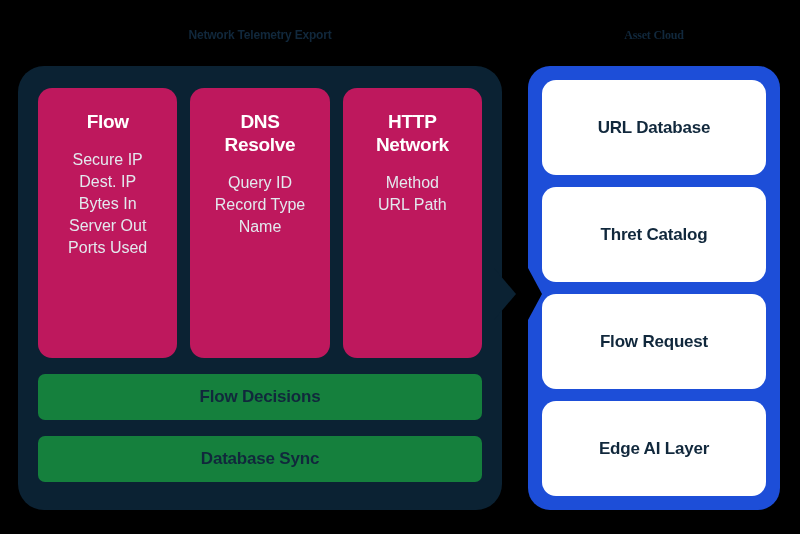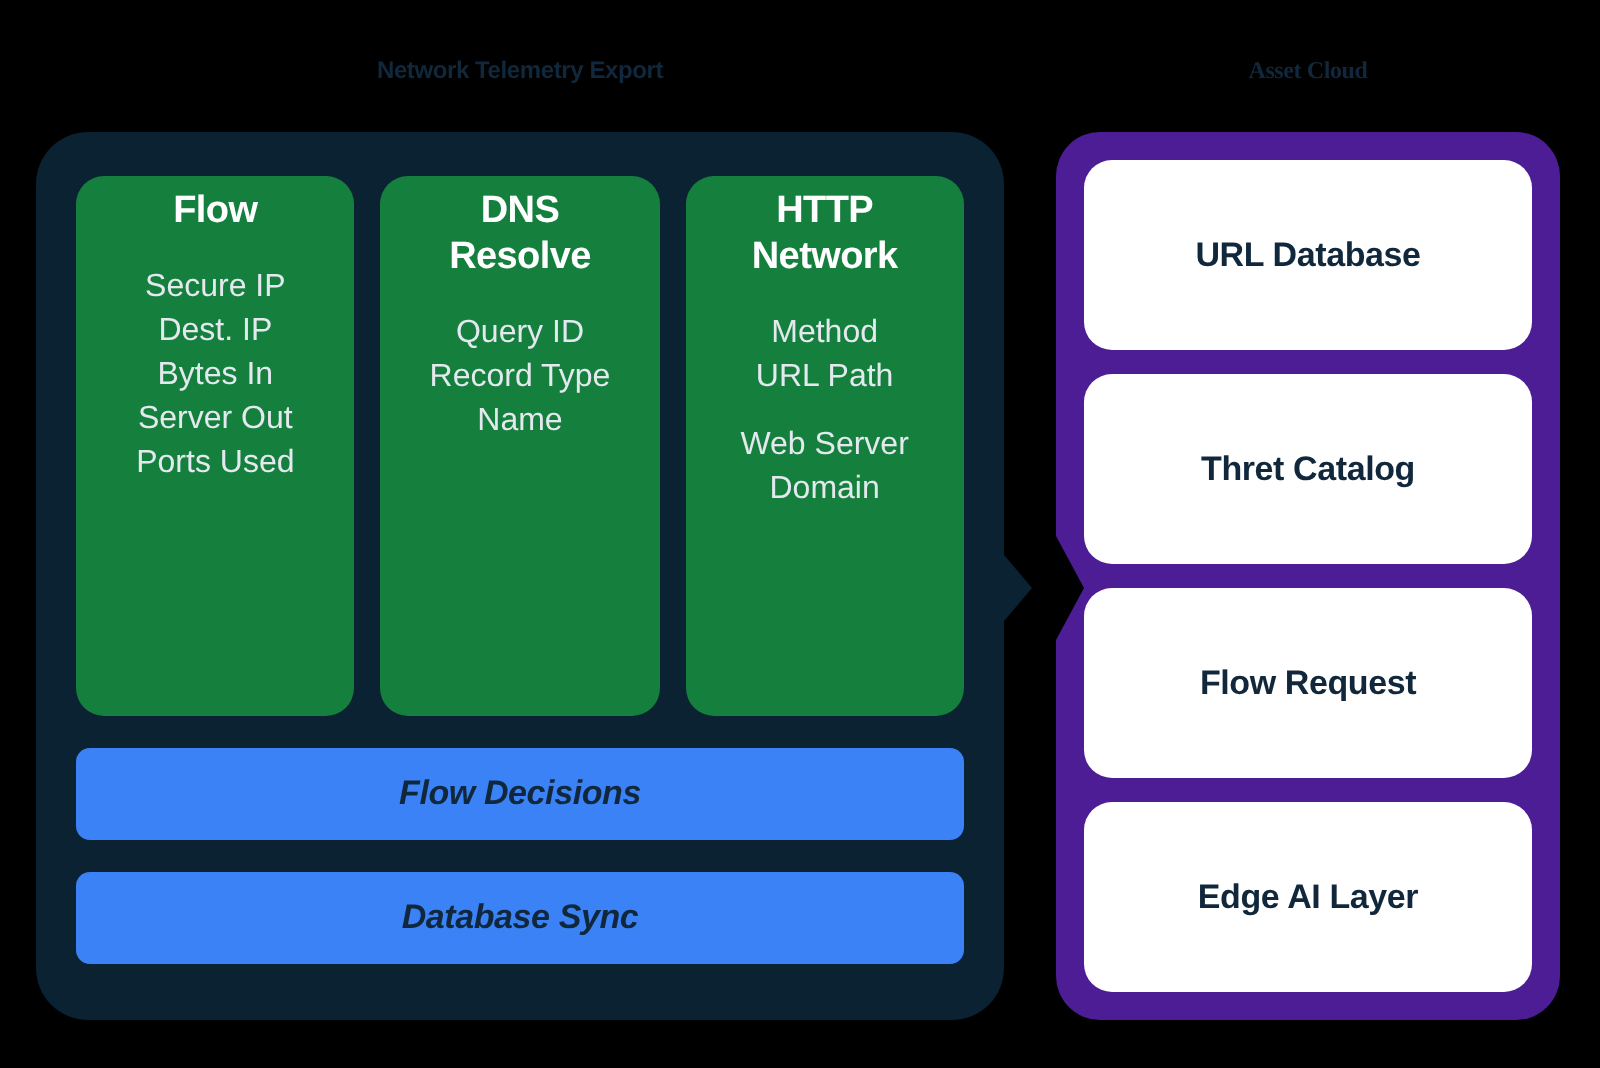--- a/index.html
+++ b/index.html
@@ -61,23 +61,23 @@
     position: absolute;
     left: 20px;
     top: 22px;
     width: 444px;
     height: 270px;
     display: flex;
     gap: 13px;
   }
   .col-card {
     flex: 1;
-    background: #15803d;
+    background: #be185d;
     border-radius: 14px;
-    padding: 6px 6px 10px 6px;
+    padding: 22px 6px 10px 6px;
     box-sizing: border-box;
     text-align: center;
   }
   .col-title {
     color: #ffffff;
     font-weight: bold;
     font-size: 19px;
     line-height: 23px;
     letter-spacing: -0.3px;
     margin-bottom: 16px;
@@ -92,44 +92,43 @@
     line-height: 22px;
     white-space: pre-line;
   }
   .col-item.spaced { margin-top: 12px; }
 
   .wide-bar {
     position: absolute;
     left: 20px;
     width: 444px;
     height: 46px;
-    background: #3b82f6;
+    background: #15803d;
     border-radius: 7px;
     display: flex;
     align-items: center;
     justify-content: center;
-    font-style: italic;
   }
   #bar-flow-decisions { top: 308px; }
   #bar-database-sync  { top: 370px; }
   .wide-bar-label {
     color: #11283c;
     font-weight: bold;
     font-size: 17px;
     letter-spacing: -0.2px;
   }
 
   
   #right-panel {
     position: absolute;
     left: 528px;
     top: 66px;
     width: 252px;
     height: 444px;
-    background: #4c1d95;
+    background: #1d4ed8;
     border-radius: 22px;
     padding: 14px;
     box-sizing: border-box;
     display: flex;
     flex-direction: column;
     gap: 12px;
   }
   
   #right-notch {
     position: absolute;
@@ -189,22 +188,20 @@
           <div class="col-item">Name</div>
         </div>
       </div>
 
       <div class="col-card">
         <div class="col-title">HTTP
 Network</div>
         <div class="col-items">
           <div class="col-item">Method</div>
           <div class="col-item">URL Path</div>
-          <div class="col-item spaced">Web Server
-Domain</div>
         </div>
       </div>
 
     </div>
 
     <div id="bar-flow-decisions" class="wide-bar">
       <span class="wide-bar-label">Flow Decisions</span>
     </div>
 
     <div id="bar-database-sync" class="wide-bar">

